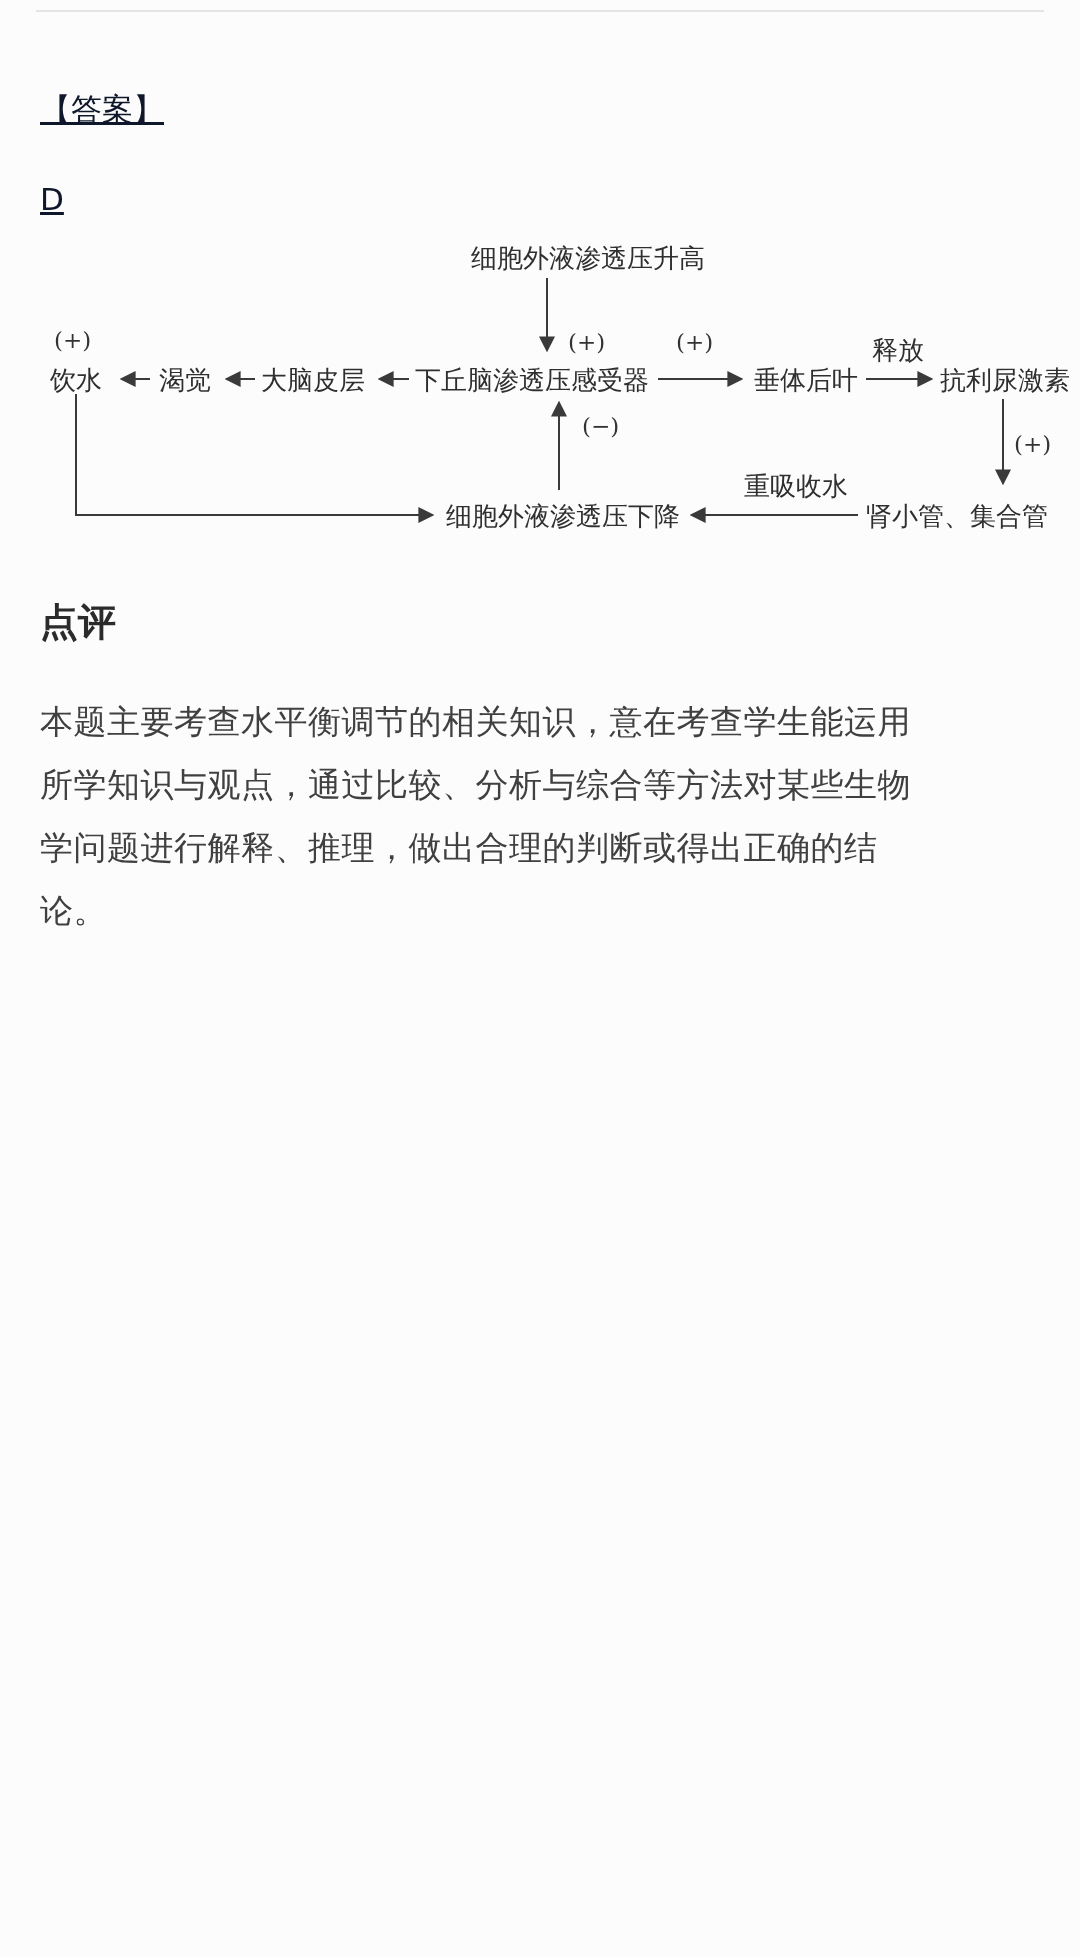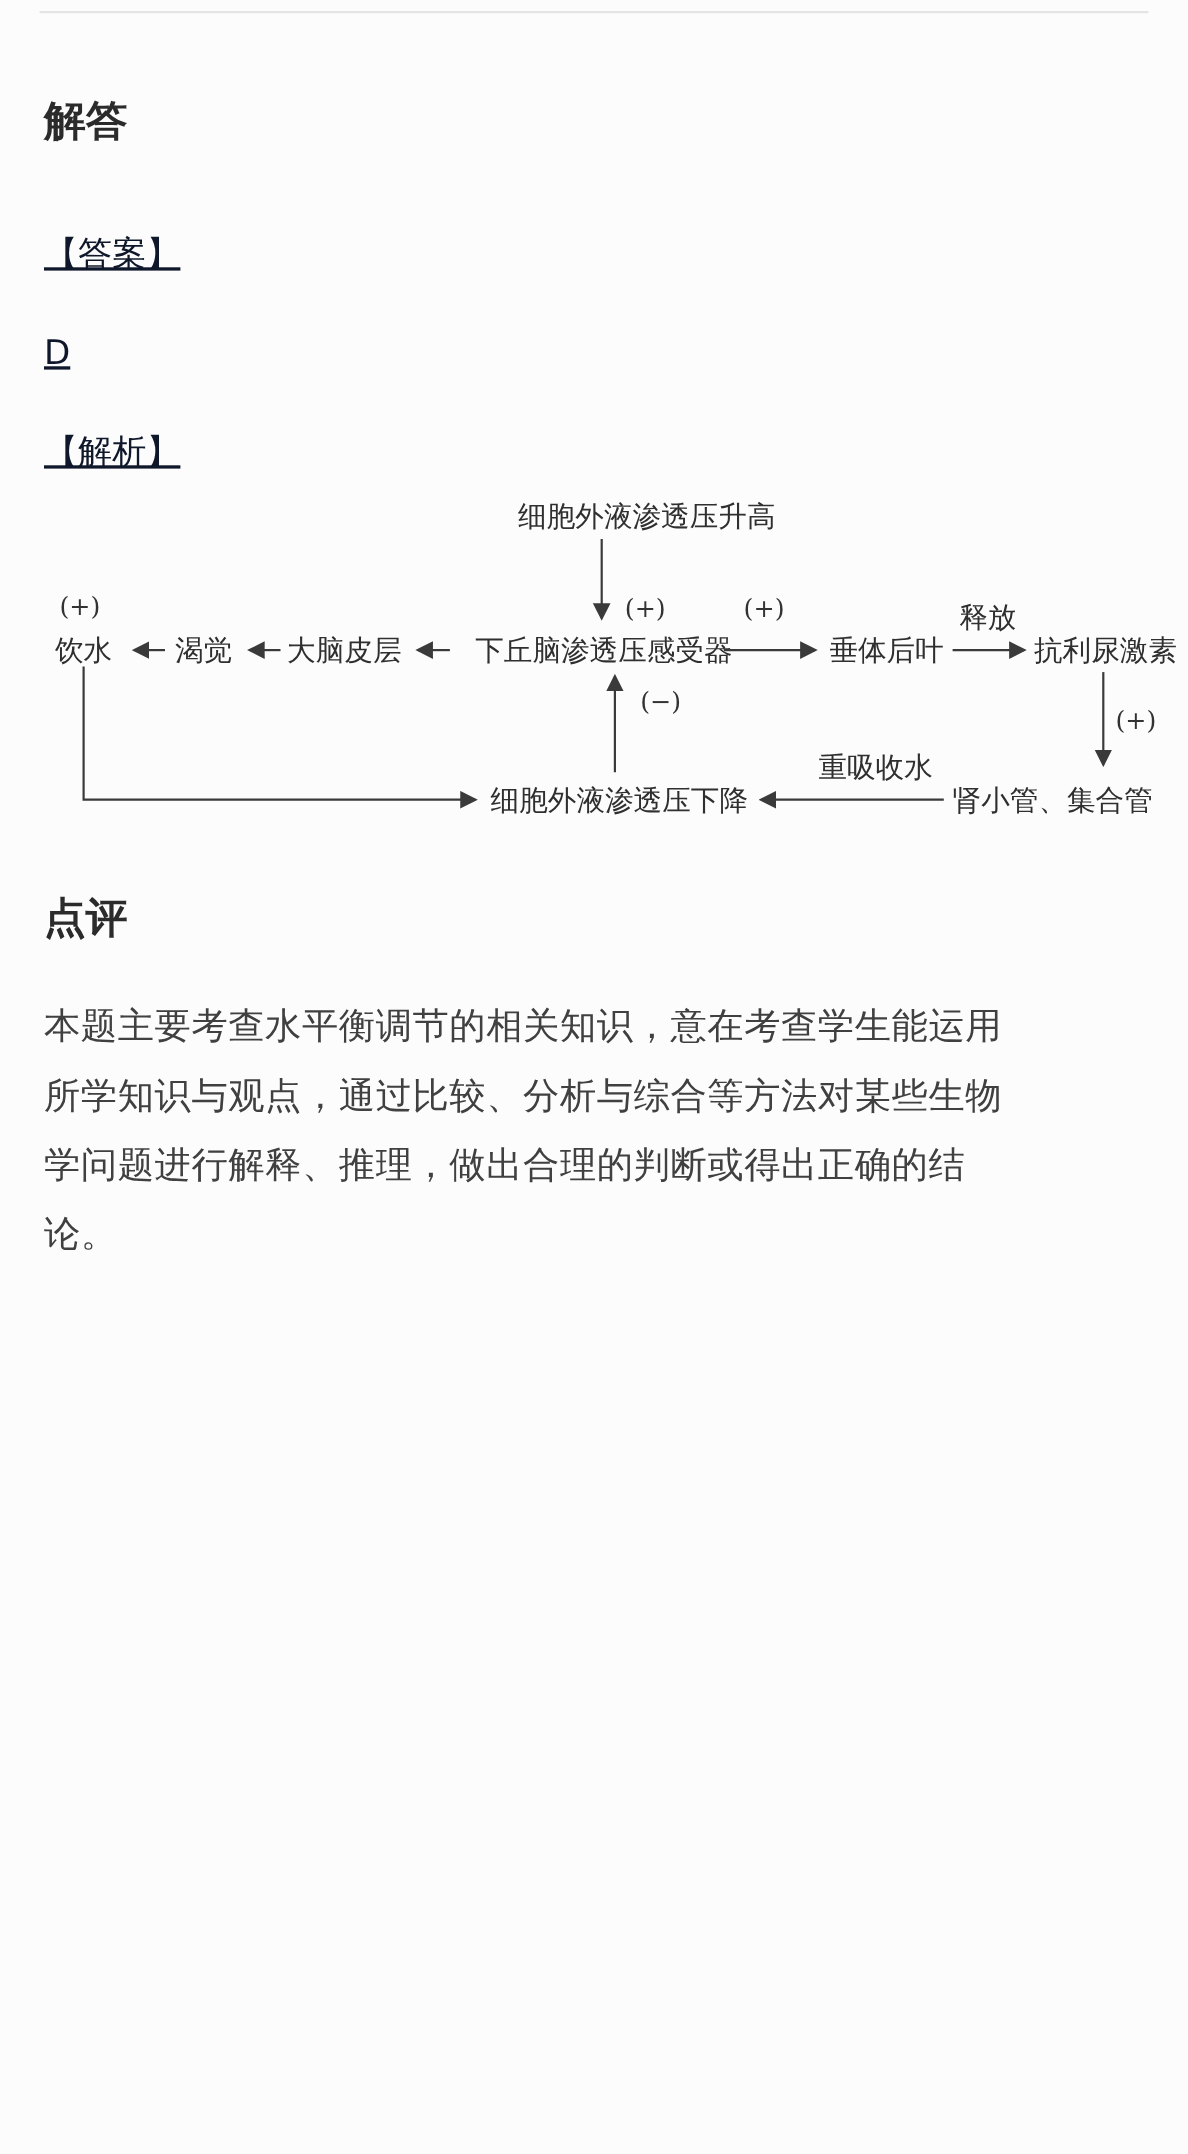--- a/index.html
+++ b/index.html
@@ -44,25 +44,23 @@
   [data-name="comment-section-heading"]{margin-top:64px;}
   [data-name="comment-text"]{margin-top:44px;line-height:63px;}
 </style>
 </head>
 <body>
 
 <div class="page" data-name="solution-page">
 
   <div class="top-divider" data-name="top-divider"></div>
 
-  <h1 class="sec-h" data-name="answer-section-heading">解答</h1>
 
   <p class="label" data-name="answer-label">【答案】</p>
   <p class="label" data-name="answer-value">D</p>
-  <p class="label" data-name="analysis-label">【解析】</p>
 
 
 
 
   <div class="diagram" data-name="water-salt-regulation-diagram">
     <svg width="1080" height="300" data-name="diagram-arrows">
       <defs>
         <marker id="arr" viewBox="0 0 10 10" refX="8.5" refY="5" markerWidth="8" markerHeight="8" orient="auto">
           <path d="M0 0 L10 5 L0 10 z" fill="#3a3a3a"></path>
         </marker>
@@ -78,21 +76,21 @@
       <line class="ln" x1="858" y1="279" x2="692" y2="279" marker-end="url(#arr)"></line>
       <path class="ln" d="M76 158 V279 H432" marker-end="url(#arr)"></path>
     </svg>
 
     <div class="dg" style="left:471px;top:8px" data-name="diagram-node-osmo-rise">细胞外液渗透压升高</div>
     <div class="dg sm" style="left:568px;top:94px" data-name="diagram-plus-receptor-icon">(+)</div>
     <div class="dg sm" style="left:54px;top:92px" data-name="diagram-plus-drink-icon">(+)</div>
     <div class="dg" style="left:50px;top:130px" data-name="diagram-node-drink">饮水</div>
     <div class="dg" style="left:159px;top:130px" data-name="diagram-node-thirst">渴觉</div>
     <div class="dg" style="left:261px;top:130px" data-name="diagram-node-cortex">大脑皮层</div>
-    <div class="dg" style="left:432px;top:130px" data-name="diagram-node-receptor">下丘脑渗透压感受器</div>
+    <div class="dg" style="left:415px;top:130px" data-name="diagram-node-receptor">下丘脑渗透压感受器</div>
     <div class="dg sm" style="left:676px;top:94px" data-name="diagram-plus-pituitary-icon">(+)</div>
     <div class="dg" style="left:754px;top:130px" data-name="diagram-node-pituitary">垂体后叶</div>
     <div class="dg" style="left:872px;top:100px" data-name="diagram-label-release">释放</div>
     <div class="dg" style="left:940px;top:130px" data-name="diagram-node-adh">抗利尿激素</div>
     <div class="dg sm" style="left:582px;top:178px" data-name="diagram-minus-feedback-icon">(−)</div>
     <div class="dg sm" style="left:1014px;top:196px" data-name="diagram-plus-tubule-icon">(+)</div>
     <div class="dg" style="left:446px;top:266px" data-name="diagram-node-osmo-fall">细胞外液渗透压下降</div>
     <div class="dg" style="left:744px;top:236px" data-name="diagram-label-reabsorb">重吸收水</div>
     <div class="dg" style="left:866px;top:266px" data-name="diagram-node-tubule">肾小管、集合管</div>
   </div>

